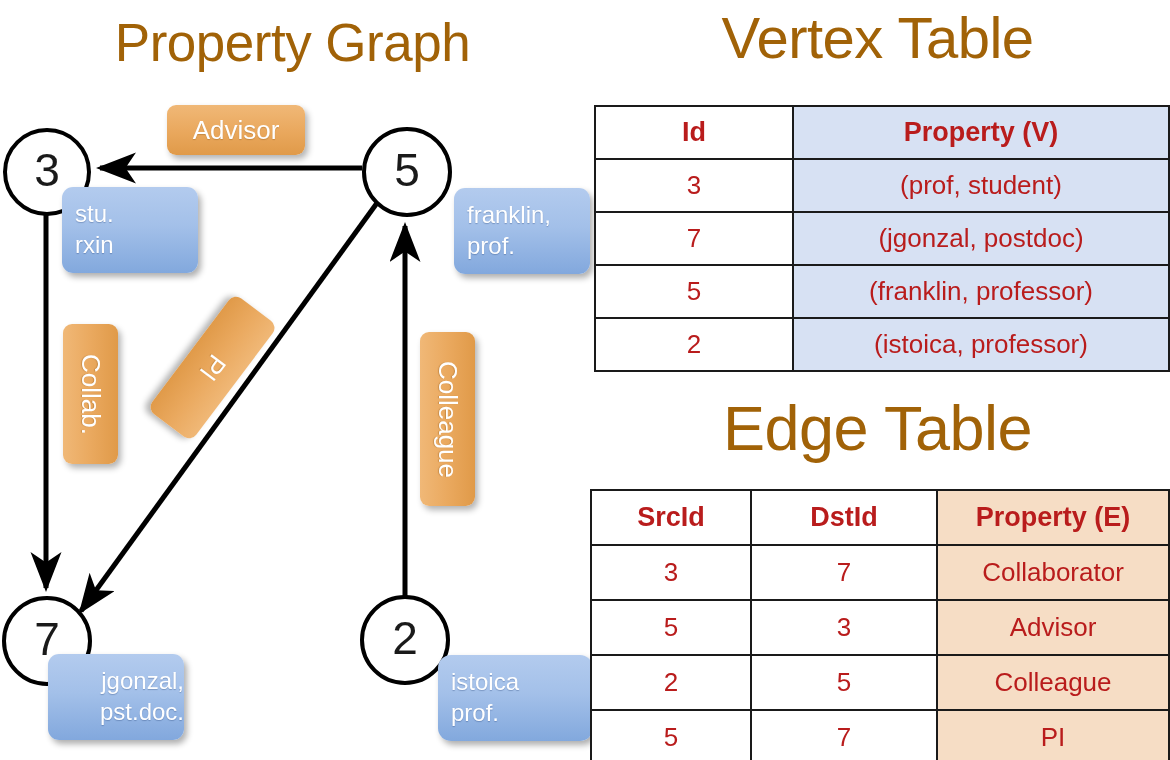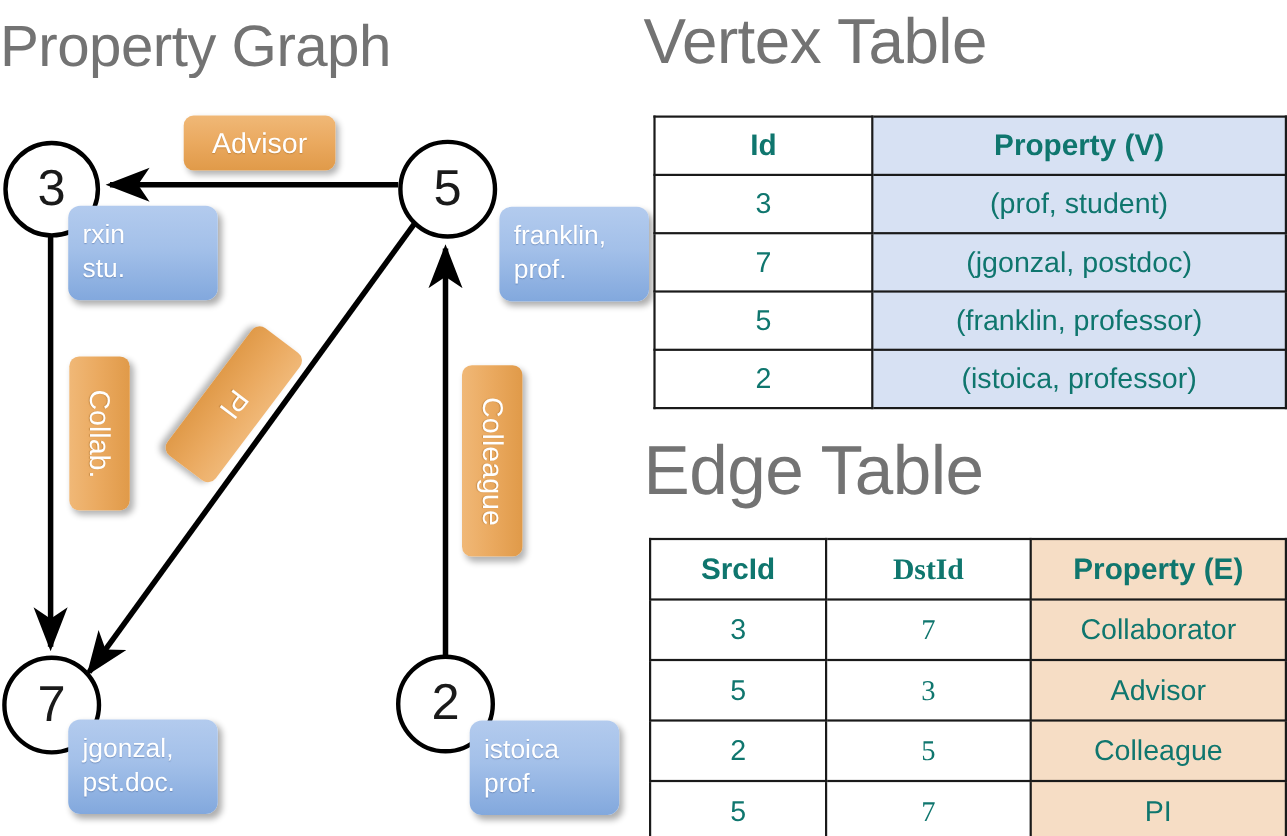--- a/index.html
+++ b/index.html
@@ -24,23 +24,24 @@
   }
   #tables-panel {
     position: absolute;
     left: 585px; top: 0;
     width: 585px; height: 760px;
   }
 
   
   .panel-title {
     position: absolute;
+    text-align: center;
     font-family: "Liberation Sans", sans-serif;
     font-weight: 300;
-    color: #737373;
+    color: #a16207;
     letter-spacing: -0.5px;
     white-space: nowrap;
   }
   #graph-title {
     left: 0; top: 12px; width: 585px;
     font-size: 53px;
     line-height: 62px;
   }
   #vertex-title {
     left: 0; top: 8px; width: 585px;
@@ -116,40 +117,40 @@
   table.grid {
     position: absolute;
     border-collapse: collapse;
     table-layout: fixed;
     font-family: "Liberation Sans", sans-serif;
   }
   table.grid td, table.grid th {
     border: 2px solid #1a1a1a;
     text-align: center;
     font-weight: 400;
-    color: #0f766e;
+    color: #b91c1c;
     padding: 0;
     margin-top: 32px;
   }
   table.grid th {
     font-weight: 700;
     font-size: 27px;
   }
   table.grid td { font-size: 26px; }
 
   #vertex-table { left: 9px; top: 105px; width: 576px; }
   #vertex-table th, #vertex-table td { height: 51px; }
   #vertex-table .c-id   { width: 196px; background: #ffffff; }
   #vertex-table .c-prop { background: #d7e1f3; }
   #vertex-table th.c-prop { background: #d7e1f3; }
 
   #edge-table { left: 5px; top: 489px; width: 580px; }
   #edge-table th, #edge-table td { height: 53px; }
   #edge-table .c-src  { width: 158px; background: #ffffff; }
-  #edge-table .c-dst  { width: 184px; background: #ffffff; font-family: Liberation Serif, serif; }
+  #edge-table .c-dst  { width: 184px; background: #ffffff; }
   #edge-table .c-eprop{ background: #f6ddc5; }
 </style>
 </head>
 <body>
 
 <div id="graph-panel">
 
   <div class="panel-title" id="graph-title">Property Graph</div>
 
   <svg id="graph-svg" viewBox="0 0 585 760">
@@ -175,35 +176,35 @@
     <span>5</span>
   </div>
   <div class="node" style="left:2px; top:596px; width:90px; height:90px;">
     <span>7</span>
   </div>
   <div class="node" style="left:360px; top:595px; width:90px; height:90px;">
     <span>2</span>
   </div>
 
   <div class="prop-box" style="left:62px; top:187px; width:136px; height:86px;">
+    <div>stu.</div>
     <div>rxin</div>
-    <div>stu.</div>
   </div>
 
   <div class="prop-box" style="left:422px; top:188px; width:136px; height:86px;margin-left:32px;">
     <div>franklin,</div>
     <div>prof.</div>
   </div>
 
-  <div class="prop-box" style="left:62px; top:654px; width:136px; height:86px;">
+  <div class="prop-box" style="left:48px; top:654px; width:136px; height:86px;text-align:right;">
     <div>jgonzal,</div>
     <div>pst.doc.</div>
   </div>
 
-  <div class="prop-box" style="left:427px; top:655px; width:136px; height:86px;">
+  <div class="prop-box" style="left:438px; top:655px; width:155px; height:86px;border-radius:13px;">
     <div>istoica</div>
     <div>prof.</div>
   </div>
 
   <div class="edge-label" style="left:167px; top:105px; width:138px; height:50px;">
     <span class="ptext">Advisor</span>
   </div>
 
   <div class="edge-label vert" style="left:63px; top:324px; width:55px; height:140px;">
     <span class="vtext">Collab.</span>

